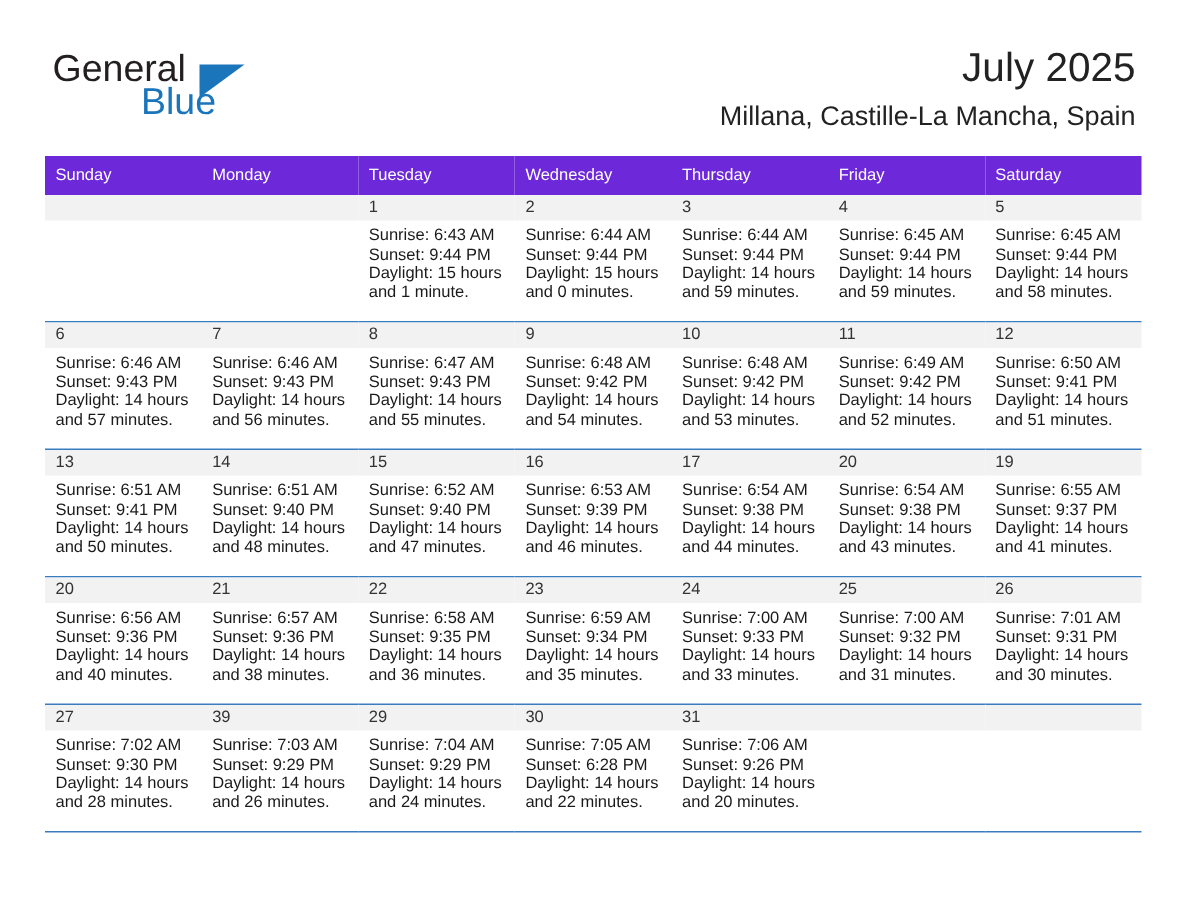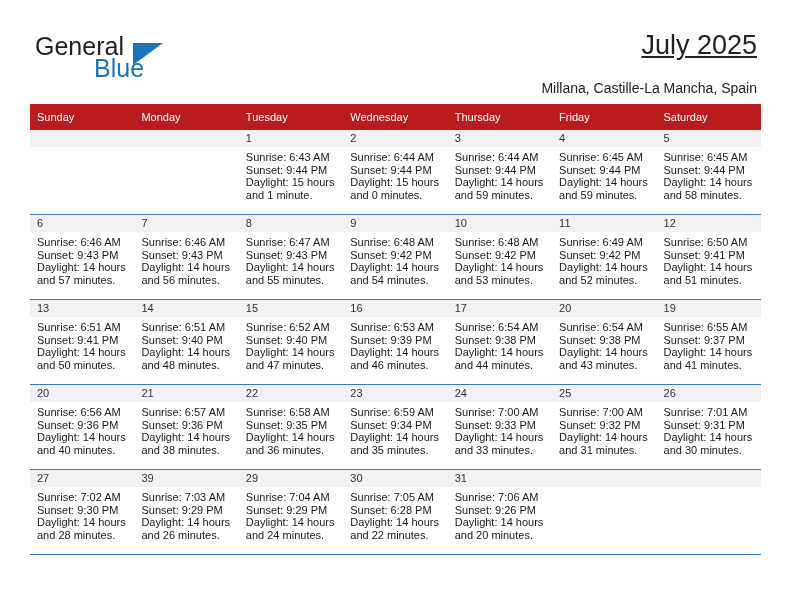--- a/index.html
+++ b/index.html
@@ -68,41 +68,40 @@
     position: absolute;
     right: 0;
     top: 0;
     text-align: right;
   }
   .cal-title {
     font-size: 27px;
     color: #222222;
     line-height: 34px;
     white-space: nowrap;
-    text-decoration: underline;
   }
   .cal-subtitle {
-    font-size: 14px;
+    font-size: 18px;
     color: #222222;
     line-height: 20px;
-    margin-top: 16px;
+    margin-top: 5px;
     white-space: nowrap;
   }
 
   
   .calendar {
     position: absolute;
     left: 30px;
     top: 104px;
     width: 731px;
     border-collapse: collapse;
     table-layout: fixed;
   }
   .calendar th {
-    background: #b91c1c;
+    background: #6d28d9;
     color: #ffffff;
     font-size: 11px;
     font-weight: normal;
     text-align: left;
     padding: 4px 0 4px 7px;
     height: 18px;
     border: none;
   }
   .calendar td {
     width: 104.43px;

